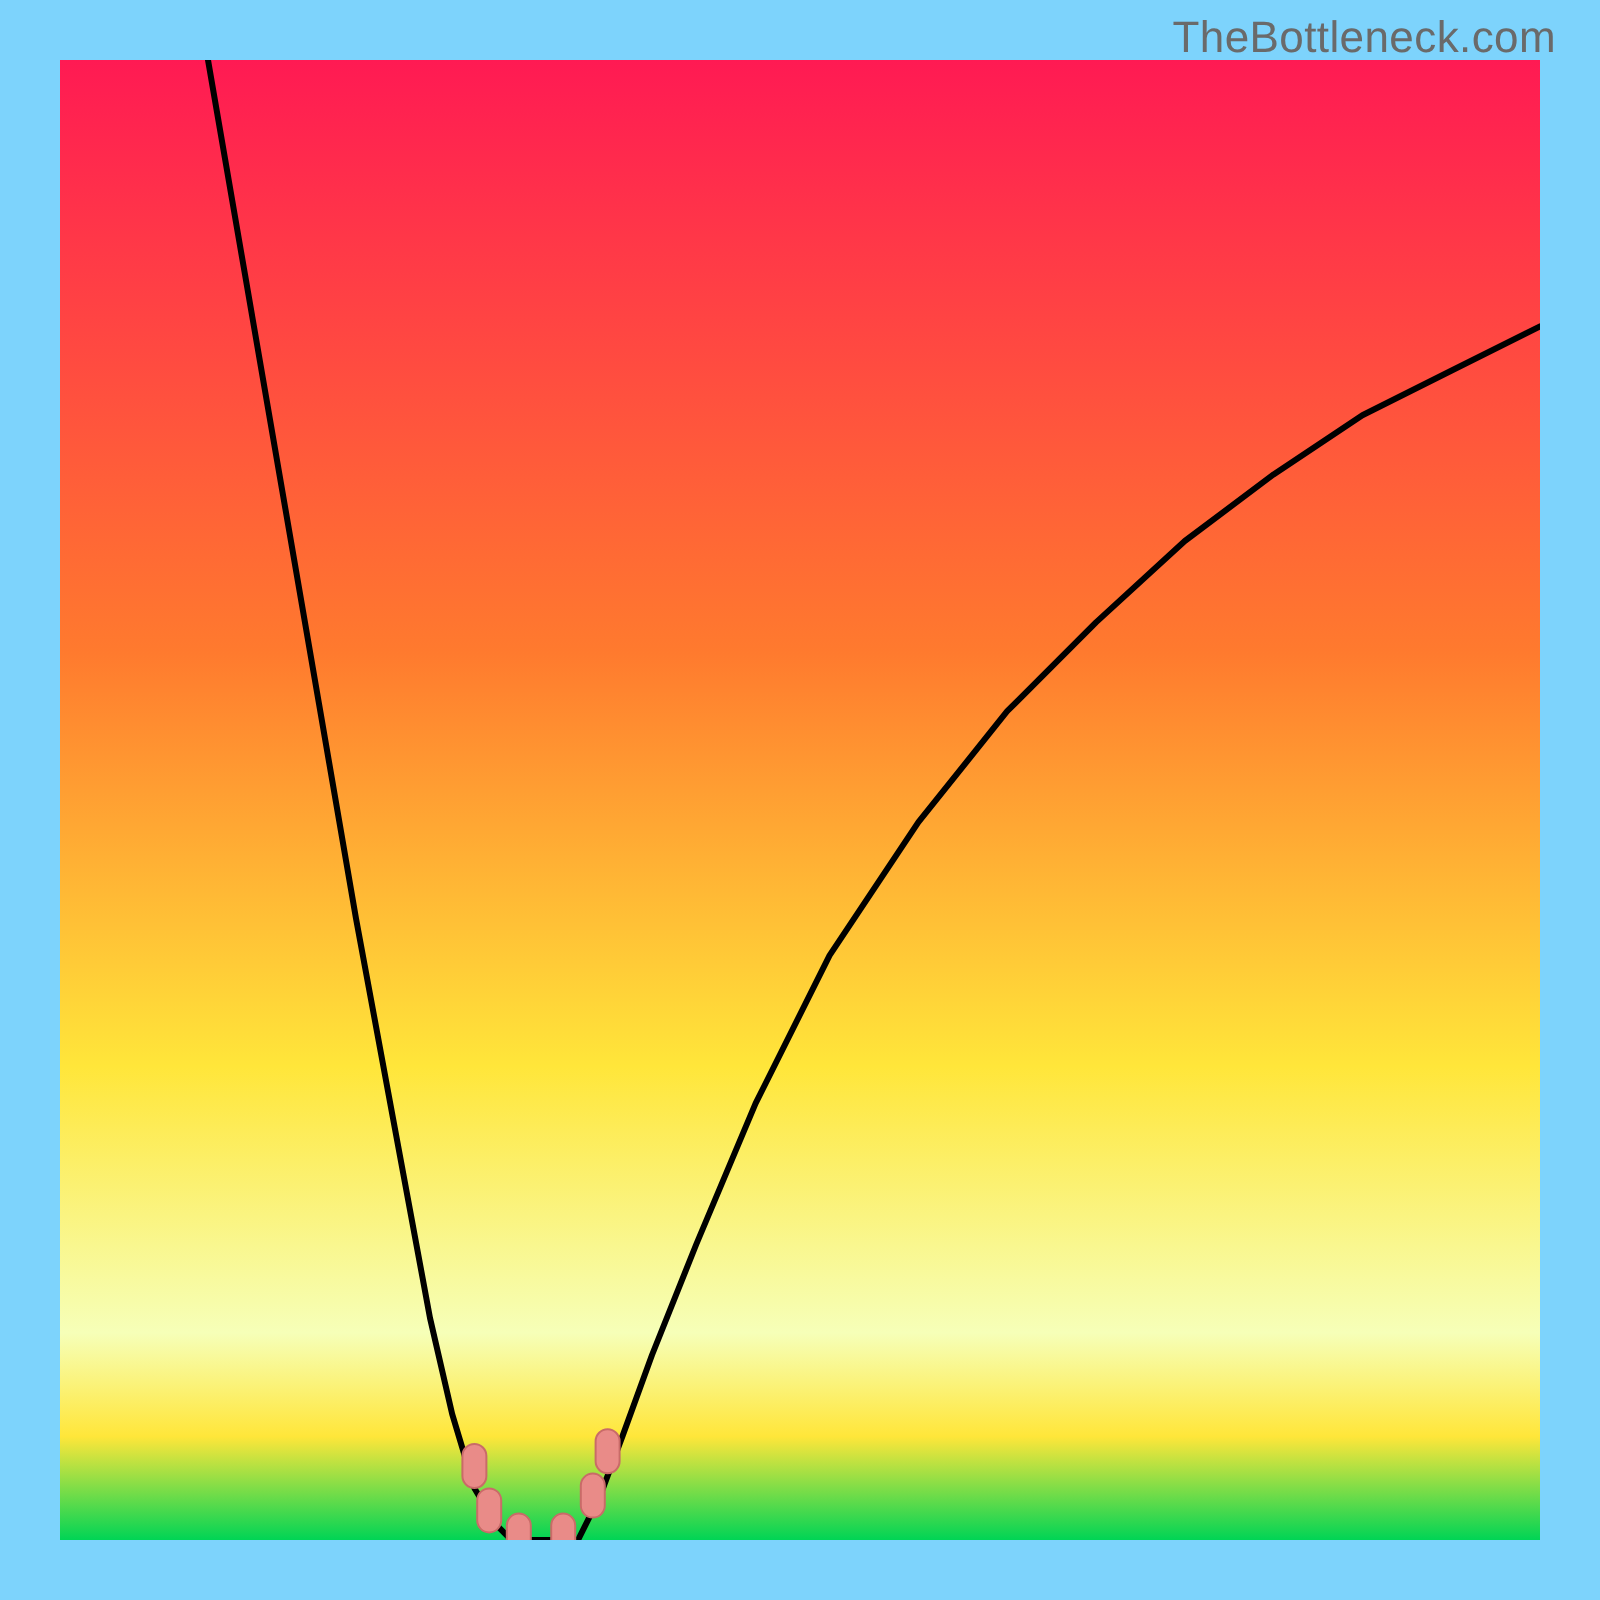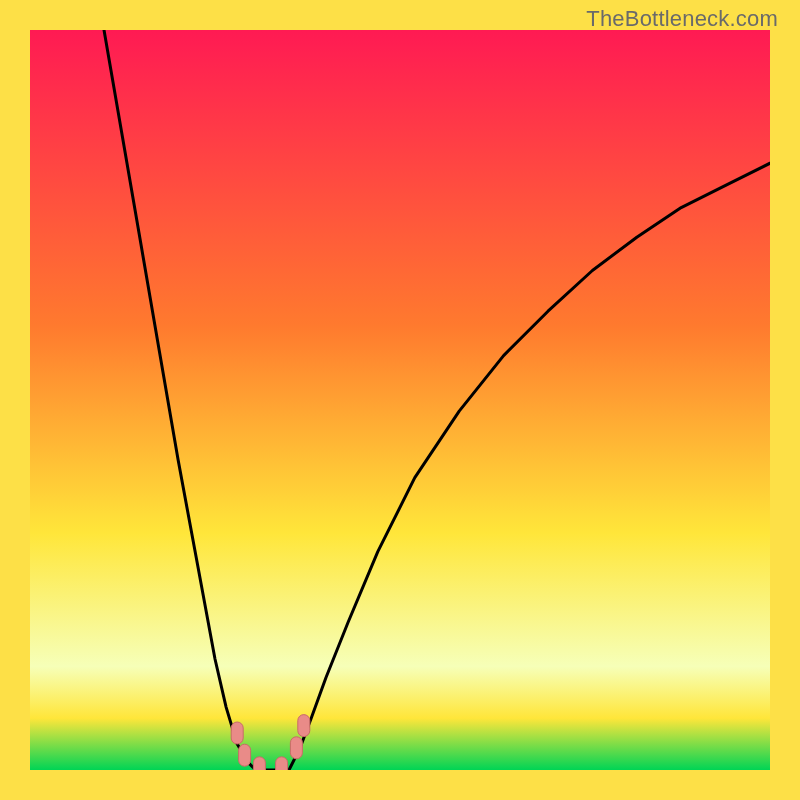--- a/index.html
+++ b/index.html
@@ -1,16 +1,16 @@
 <!DOCTYPE html>
 <html><head>
 <meta charset="utf-8">
 <style>
   html,body{margin:0;padding:0;width:800px;height:800px;background:#000;overflow:hidden;font-family:Arial,Helvetica,sans-serif}
-  .frame{position:absolute;left:0;top:0;width:800px;height:800px;background:#fde047}
+  .frame{position:absolute;left:0;top:0;width:800px;height:800px;background:#7dd3fc}
   .plot{position:absolute;left:30px;top:30px;width:740px;height:740px}
   .watermark{position:absolute;top:6px;right:22px;color:#6a6a6a;font-size:22px;letter-spacing:.2px}
   svg{display:block}
 </style>
 </head>
 <body>
 
 <div class="frame">
   <div class="plot">
     <svg id="svg" width="740" height="740" viewBox="0 0 740 740">

